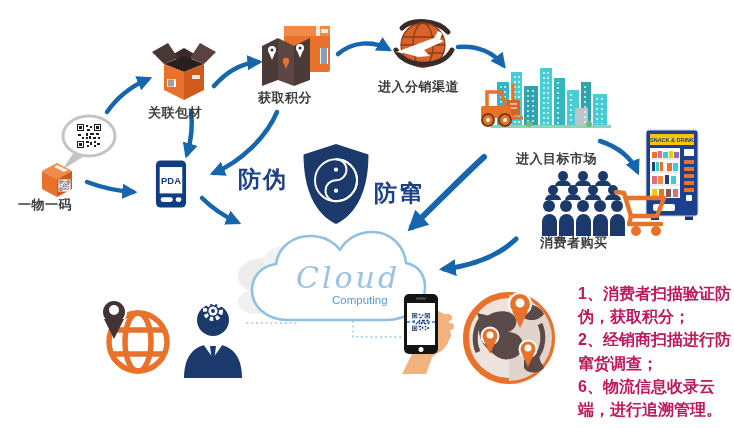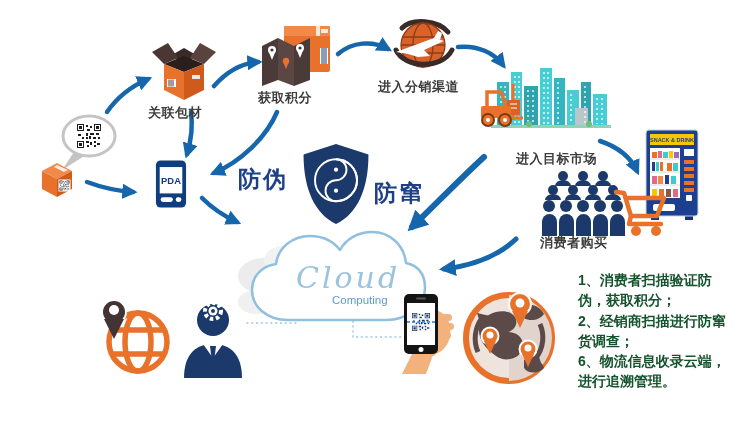--- a/index.html
+++ b/index.html
@@ -2,22 +2,22 @@
 <html><head>
 <meta charset="utf-8">
 <style>
   html,body{margin:0;padding:0;background:#fff;}
   #canvas{position:relative;width:734px;height:428px;background:#fff;overflow:hidden;
           font-family:"Liberation Sans",sans-serif;}
   .abs{position:absolute;}
   .lbl{position:absolute;font-size:13px;font-weight:600;color:#3d3d3d;
        letter-spacing:.5px;white-space:nowrap;}
   .shield-word{position:absolute;font-size:23px;font-weight:bold;color:#1d4086;letter-spacing:2px;}
-  .notes{position:absolute;left:578px;top:270px;width:154px;font-size:14px;font-weight:600;
-         color:#14532d;line-height:1.45;}
+  .notes{position:absolute;left:578px;top:282px;width:154px;font-size:16px;font-weight:600;
+         color:#be185d;line-height:1.45;}
   svg{display:block;}
   .arrow{stroke:#1566ad;fill:none;stroke-linecap:round;}
   .dotted{stroke:#9ec7e6;stroke-width:1.4;stroke-dasharray:2 2.8;fill:none;}
 </style>
 </head>
 <body>
 
 <div id="canvas">
 
   <svg class="abs" style="left:0;top:0;" width="734" height="428" viewBox="0 0 734 428">
@@ -88,20 +88,21 @@
         <polygon points="29,53 40,58 36,60 26,55" fill="#ffffff" opacity=".85"></polygon>
         <polygon points="14,59 29,67 29,85 14,77" fill="#e8722c"></polygon>
         <polygon points="44,59 29,67 29,85 44,77" fill="#d05a1b"></polygon>
         <rect x="30.5" y="67.5" width="12" height="12" fill="#fff"></rect>
         <g transform="translate(31.5,68.5) scale(0.42)" color="#222">
             <use href="#qr24"></use>
           </g>
       </g>
     </svg>
   </div>
+  <div class="lbl" style="left:18px;top:196px;width:84px;">一物一码</div>
 
   <div class="abs" style="left:150px;top:38px;">
     <svg width="68" height="64" viewBox="0 0 68 64">
       <polygon points="20,18 34,10 48,18 34,24" fill="#3a2b28"></polygon>
       <polygon points="14,26 2,14 18,5 28,20" fill="#4a3734"></polygon>
       <polygon points="54,26 66,14 50,5 40,20" fill="#5a423e"></polygon>
       <polygon points="14,26 34,18 54,26 34,34" fill="#2a1f1d"></polygon>
       <polygon points="14,26 34,34 34,62 14,52" fill="#e8722c"></polygon>
       <polygon points="54,26 34,34 34,62 54,52" fill="#d05a1b"></polygon>
       <rect x="17" y="41" width="9" height="8" fill="#fff"></rect>

